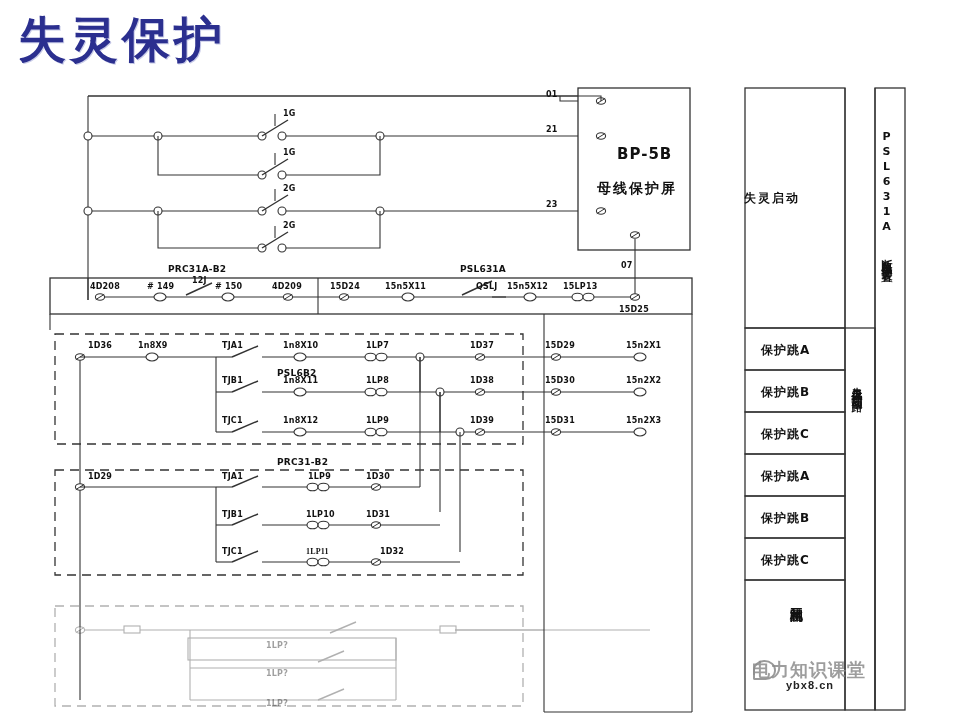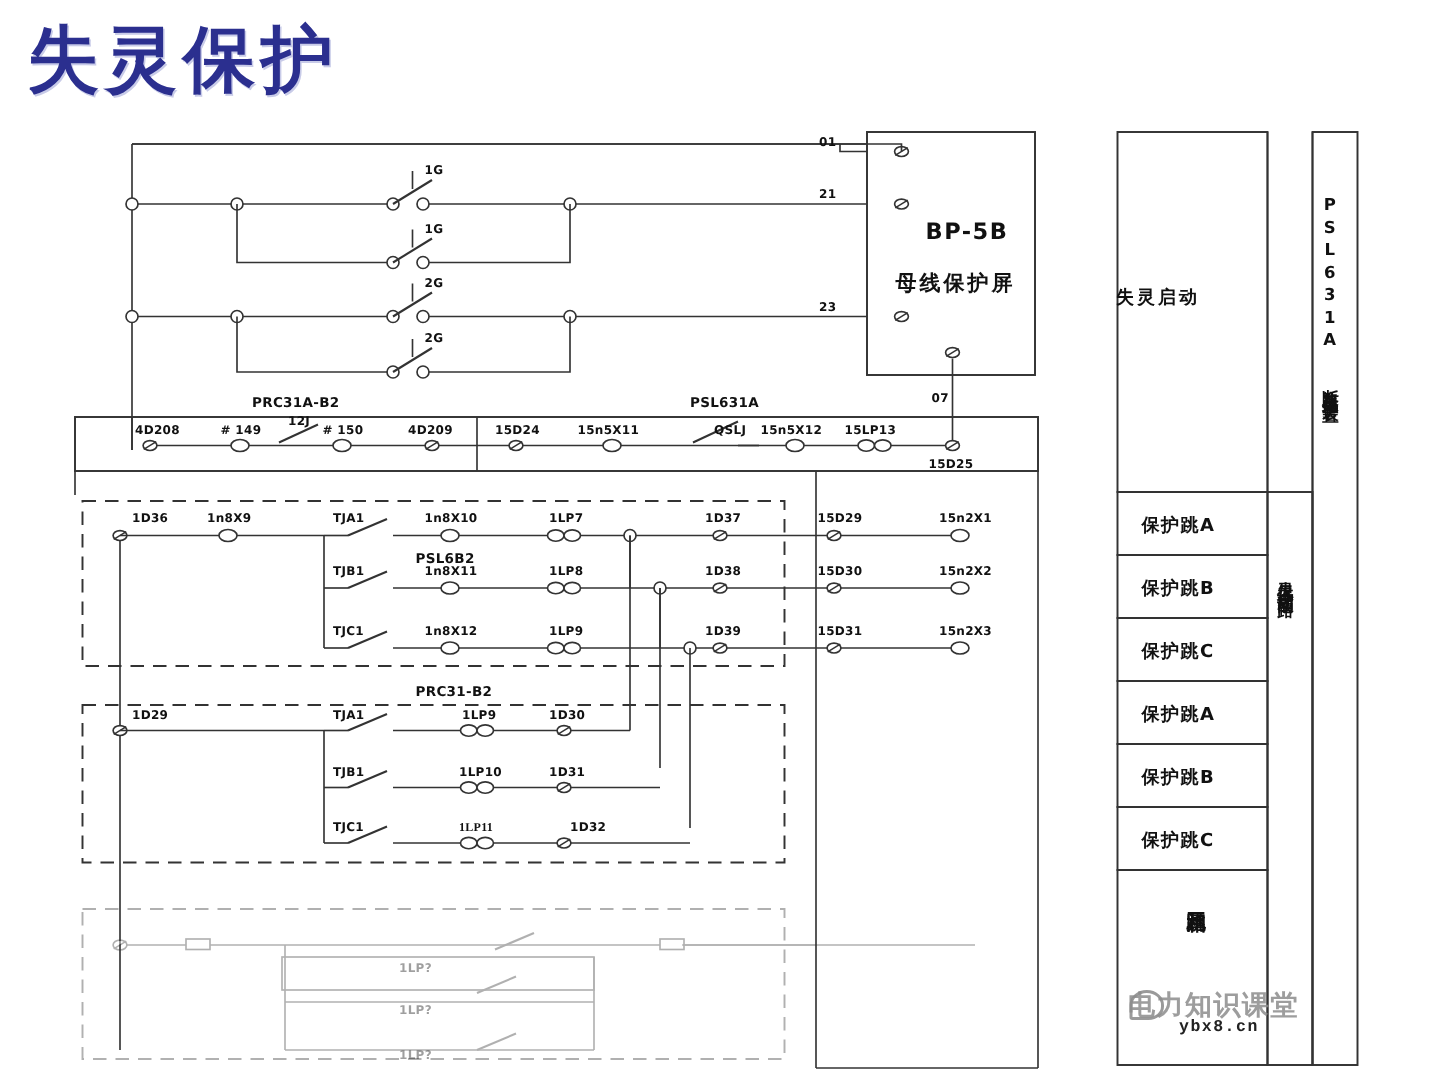--- a/index.html
+++ b/index.html
@@ -42,21 +42,21 @@
   .vcn.thin{font-size:11px;letter-spacing:2px;}
   .faded{opacity:.40;}
   .watermark{
     position:absolute;left:752px;top:658px;
     font-family:"DejaVu Sans","Liberation Sans",sans-serif;
     font-size:18px;font-weight:bold;color:#8d8d8d;opacity:.85;
     letter-spacing:1px;white-space:nowrap;
   }
   .wm-sub{
     position:absolute;left:786px;top:679px;
-    font-family:Liberation Mono, monospace;
+    font-family:Liberation Sans, sans-serif;
     font-size:11px;font-weight:bold;color:#222;letter-spacing:1px;
   }
   .wm-ico{
     position:absolute;left:753px;top:660px;width:19px;height:16px;
     border:2px solid #9a9a9a;border-radius:50% 50% 45% 8%;
   }
 </style>
 </head>
 <body>
 

